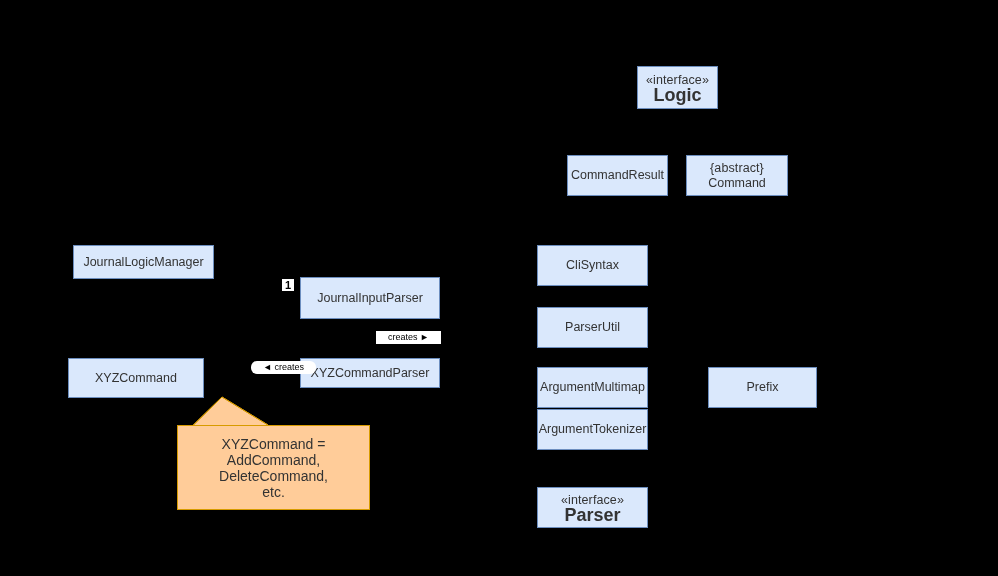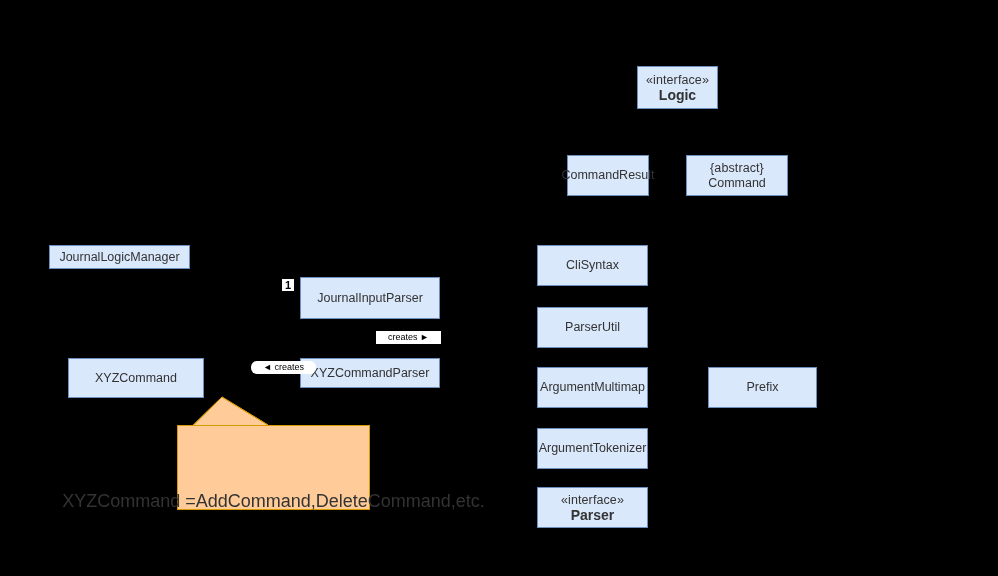--- a/index.html
+++ b/index.html
@@ -31,33 +31,33 @@
     text-align: center;
     padding: 2px 4px;
     white-space: nowrap;
   }
   .uml-box .stereotype {
     font-size: 12.5px;
     letter-spacing: 0.1px;
   }
   .uml-box .bold-name {
     font-weight: bold;
-    font-size: 14px;
+    font-size: 18px;
   }
   .callout-note {
     position: absolute;
     box-sizing: border-box;
     background: #ffcc99;
     border: 1px solid #d79b00;
     color: #333333;
-    font-size: 18px;
+    font-size: 14px;
     line-height: 16px;
     display: flex;
-    flex-direction: row;
-    align-items: flex-end;
+    flex-direction: column;
+    align-items: center;
     justify-content: center;
     text-align: center;
     white-space: nowrap;
   }
   .edge-label {
     position: absolute;
     background: #ffffff;
     color: #000000;
     font-size: 9px;
     line-height: 11px;
@@ -95,30 +95,30 @@
     <polygon points="178,440 222,397 268,425" fill="#ffcc99" stroke="#d79b00" stroke-width="1"></polygon>
     <line x1="178" y1="440" x2="222" y2="397" stroke="#d79b00" stroke-width="1"></line>
     <line x1="222" y1="397" x2="268" y2="425" stroke="#d79b00" stroke-width="1"></line>
   </svg>
 
   <div class="uml-box" style="left:637px; top:66px; width:81px; height:43px;">
     <span class="stereotype">«interface»</span>
     <span class="bold-name">Logic</span>
   </div>
 
-  <div class="uml-box" style="left:567px; top:155px; width:82px; height:41px;">
+  <div class="uml-box" style="left:567px; top:155px; width:101px; height:41px;">
     <span>CommandResult</span>
   </div>
 
   <div class="uml-box" style="left:686px; top:155px; width:102px; height:41px;">
     <span class="stereotype">{abstract}</span>
     <span>Command</span>
   </div>
 
-  <div class="uml-box" style="left:49px; top:245px; width:141px; height:24px;">
+  <div class="uml-box" style="left:73px; top:245px; width:141px; height:34px;">
     <span>JournalLogicManager</span>
   </div>
 
   <div class="uml-box" style="left:300px; top:277px; width:140px; height:42px;">
     <span>JournalInputParser</span>
   </div>
 
   <div class="uml-box" style="left:537px; top:245px; width:111px; height:41px;">
     <span>CliSyntax</span>
   </div>
@@ -136,21 +136,21 @@
   </div>
 
   <div class="uml-box" style="left:537px; top:367px; width:111px; height:41px;">
     <span>ArgumentMultimap</span>
   </div>
 
   <div class="uml-box" style="left:708px; top:367px; width:109px; height:41px;">
     <span>Prefix</span>
   </div>
 
-  <div class="uml-box" style="left:537px; top:428px; width:111px; height:41px;">
+  <div class="uml-box" style="left:537px; top:409px; width:111px; height:41px;">
     <span>ArgumentTokenizer</span>
   </div>
 
   <div class="uml-box" style="left:537px; top:487px; width:111px; height:41px;">
     <span class="stereotype">«interface»</span>
     <span class="bold-name">Parser</span>
   </div>
 
   <div class="multiplicity" style="left:282px; top:279px;">1</div>
 

